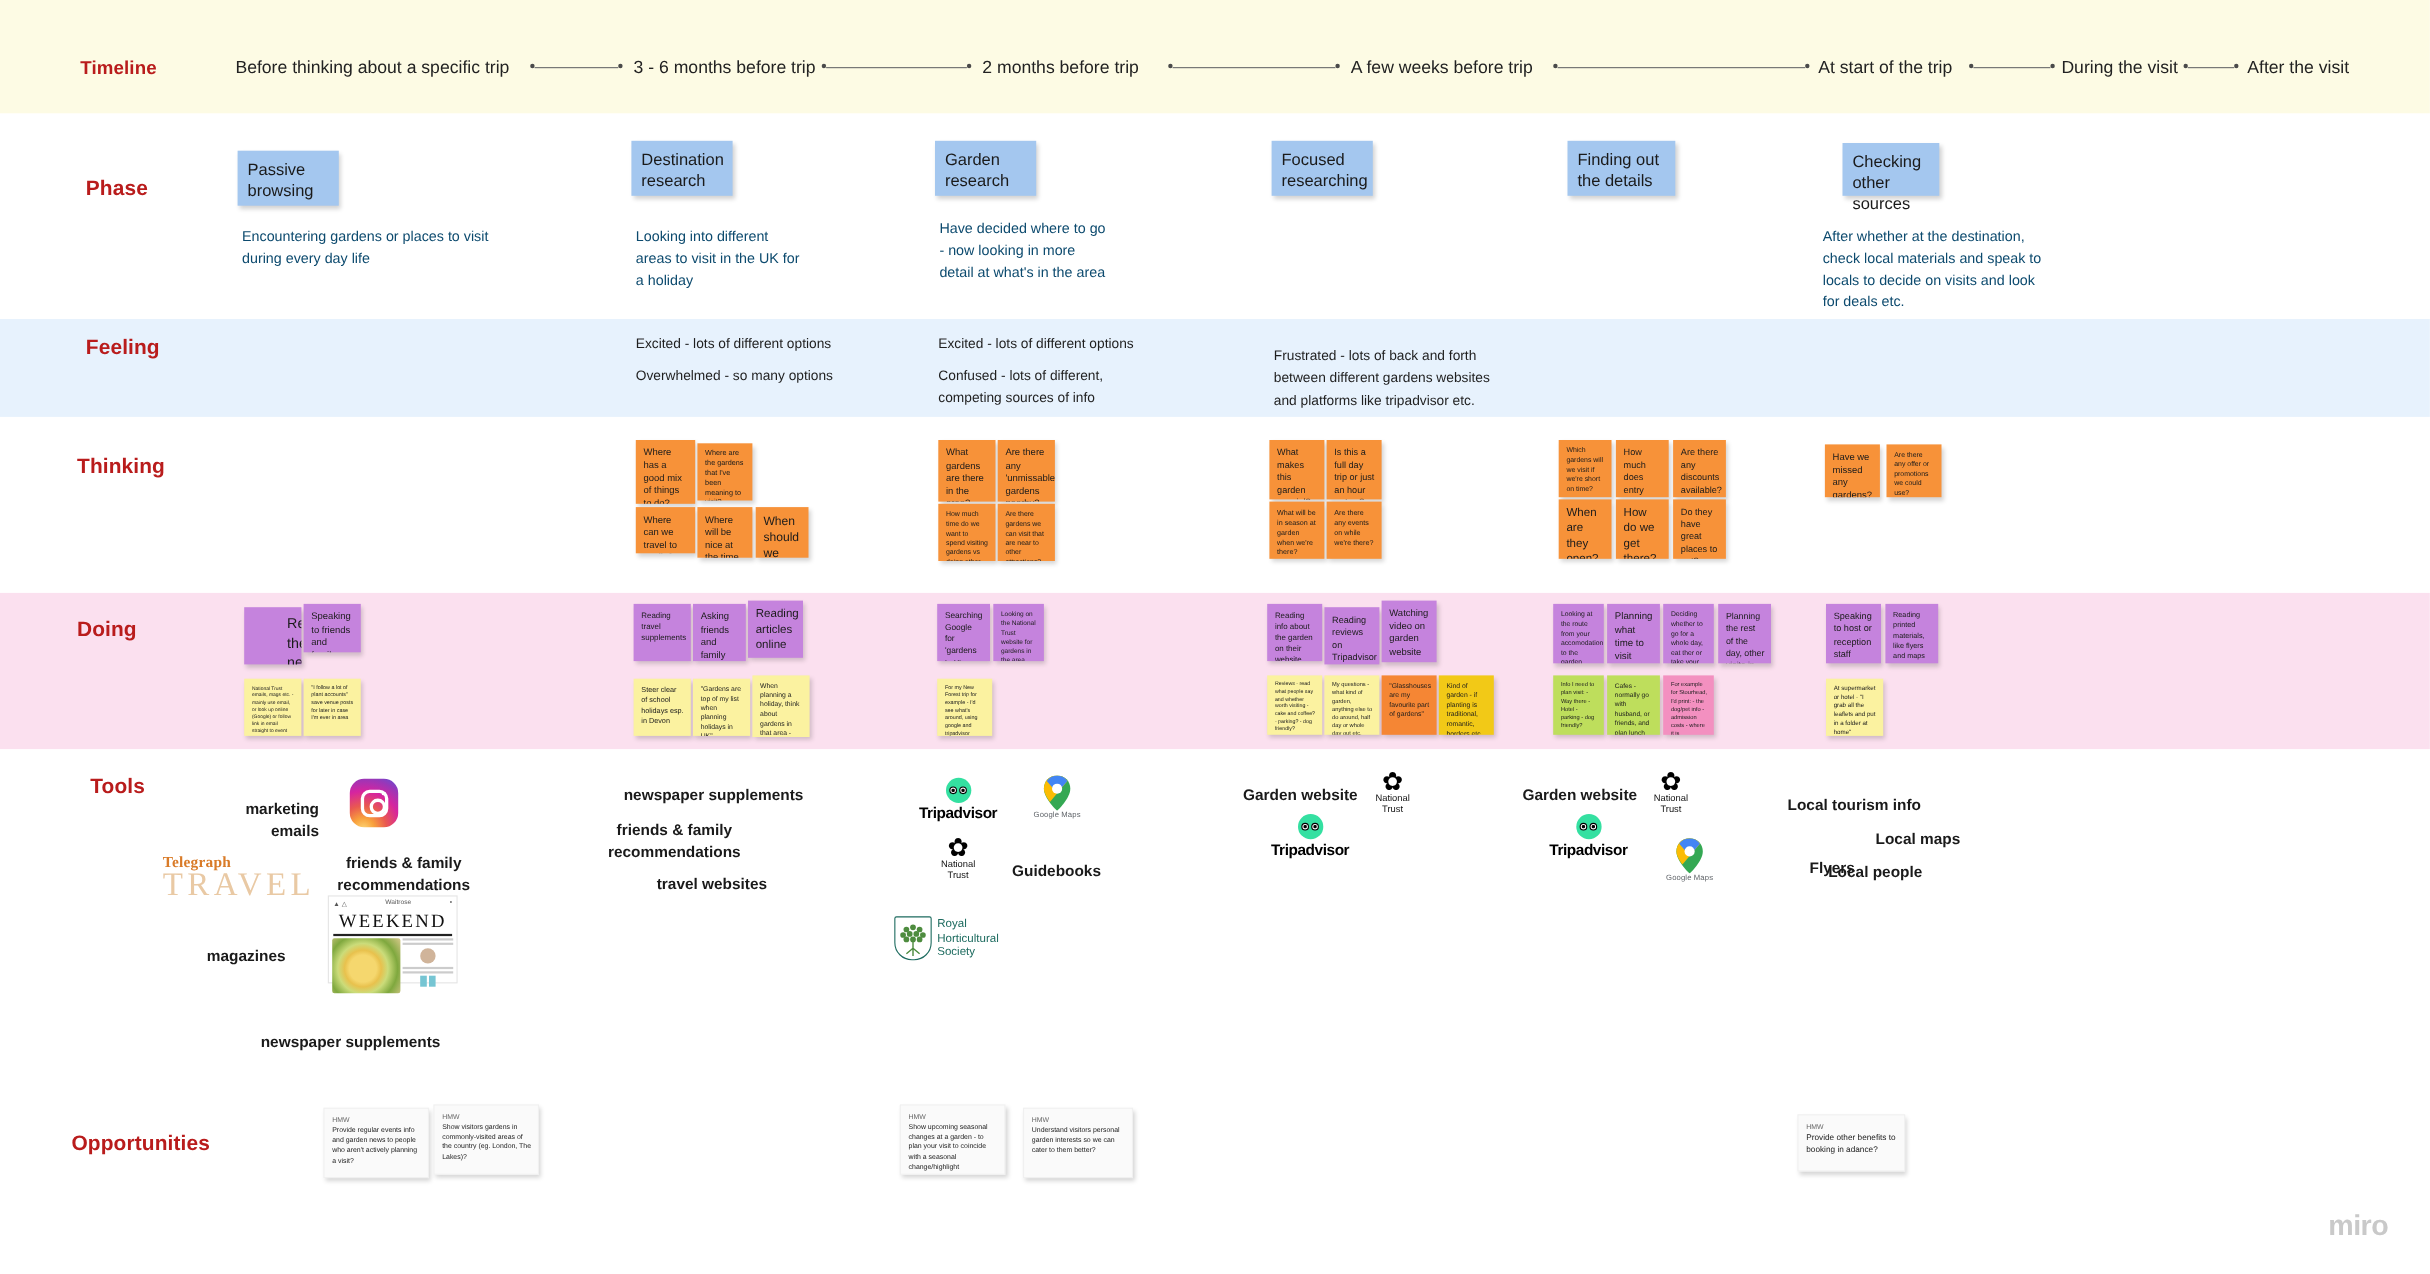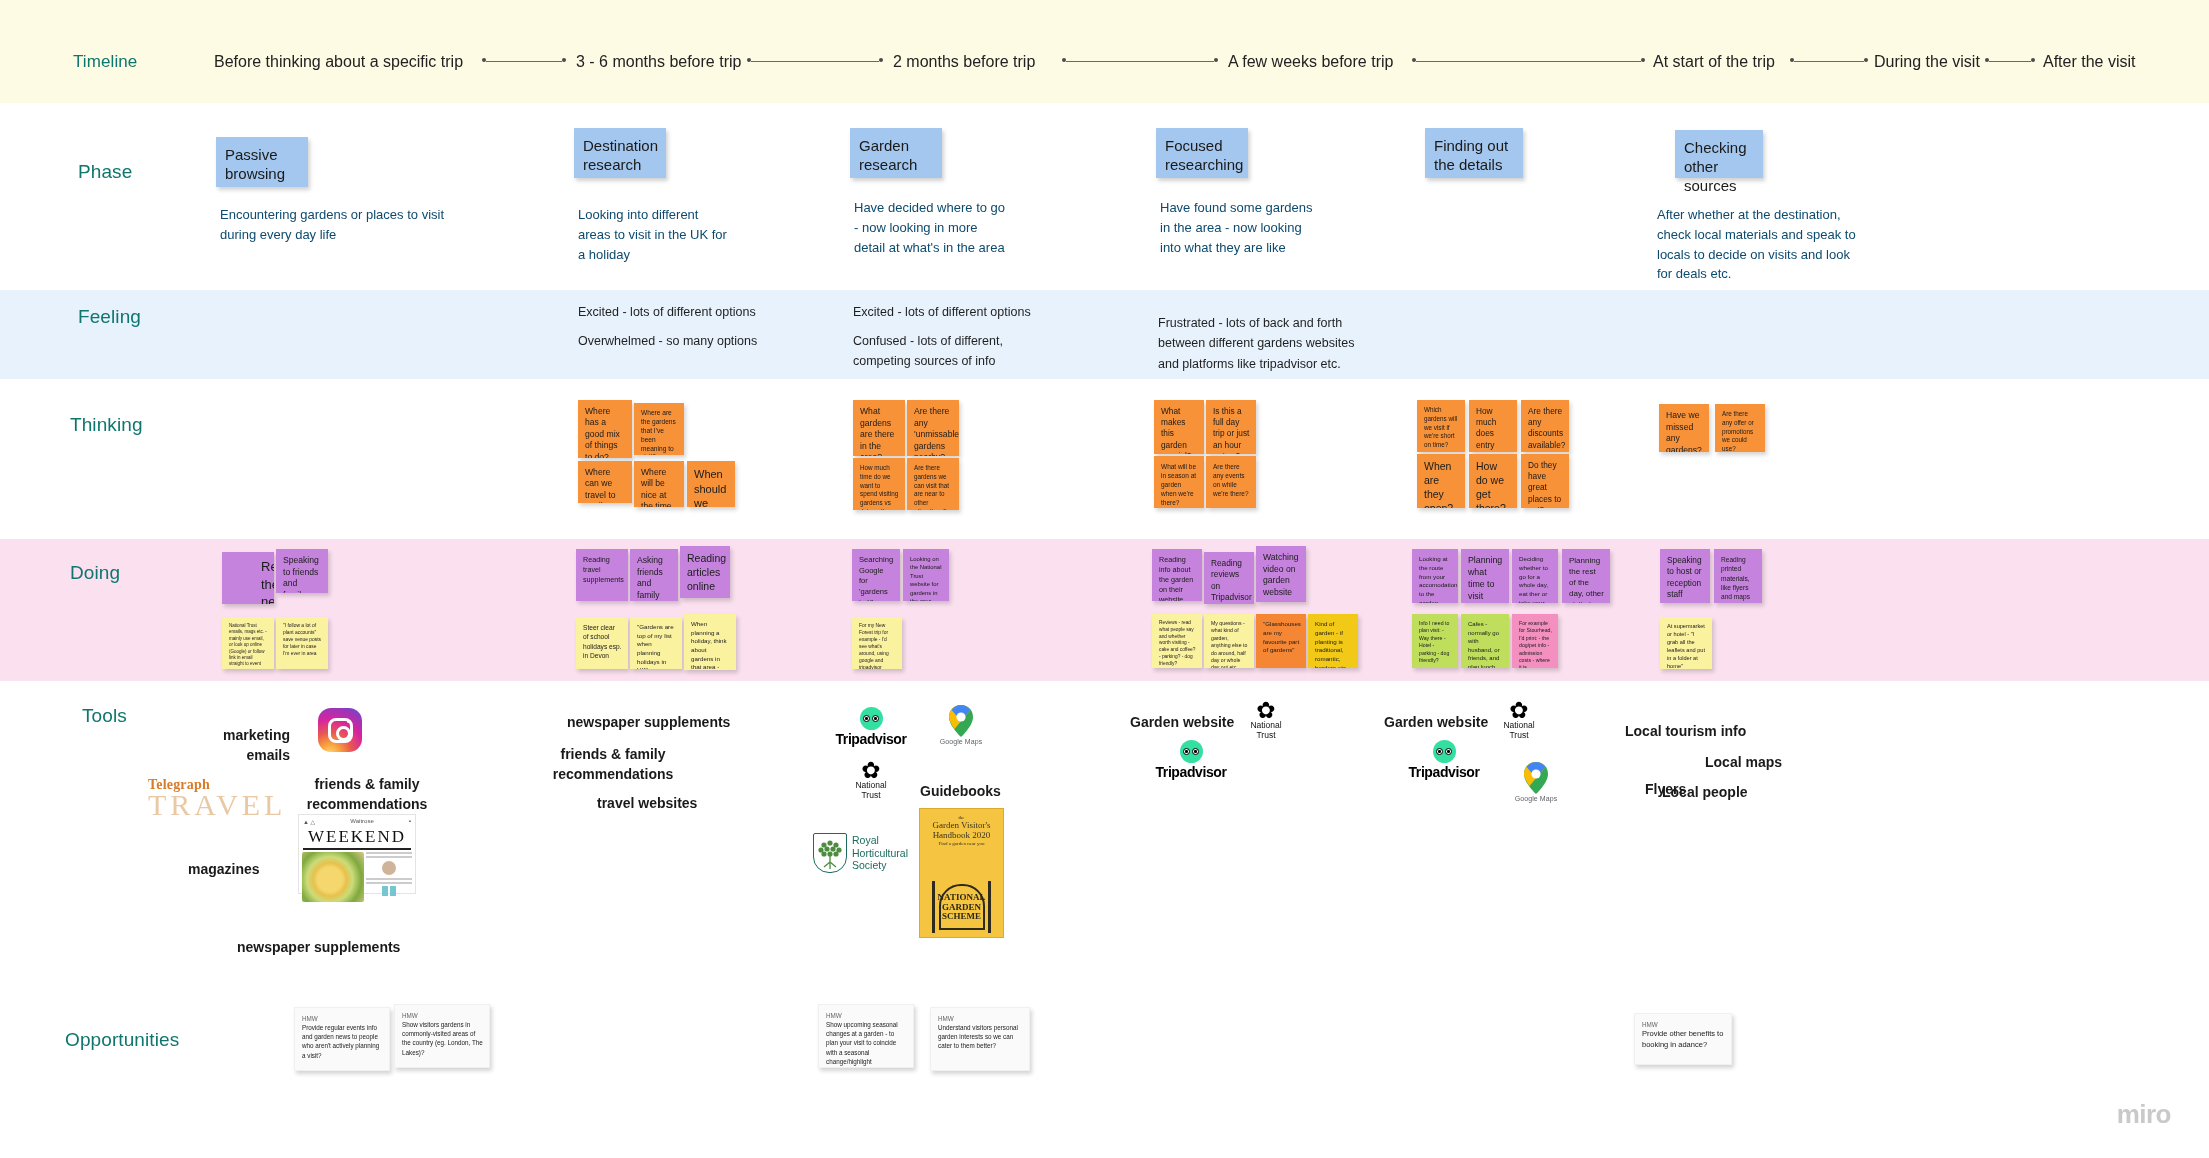--- a/index.html
+++ b/index.html
@@ -12,21 +12,21 @@
   #board { position: relative; width: 2209px; height: 1158px; background: #fff; }
 
   
   .band { position: absolute; left: 0; width: 2209px; }
   .band-timeline { top: 0;   height: 103px; background: #fdfbe4; }
   .band-feeling  { top: 290px; height: 89px;  background: #e7f2fd; }
   .band-doing    { top: 539px; height: 142px; background: #fbe0ef; }
 
   
   .row-label {
-    position: absolute; font-weight: normal; color: #0f766e;
+    position: absolute; font-weight: bold; color: #b91c1c;
     letter-spacing: .1px; white-space: nowrap;
   }
   .lbl-timeline { left: 73px;  top: 52px;  font-size: 17px; }
   .lbl-phase    { left: 78px;  top: 161px; font-size: 19px; }
   .lbl-feeling  { left: 78px;  top: 306px; font-size: 19px; }
   .lbl-thinking { left: 70px;  top: 414px; font-size: 19px; }
   .lbl-doing    { left: 70px;  top: 562px; font-size: 19px; }
   .lbl-tools    { left: 82px;  top: 705px; font-size: 19px; }
   .lbl-opps     { left: 65px;  top: 1029px;font-size: 19px; }
 
@@ -230,23 +230,20 @@
   <div class="phase-note" style="left:850px; top:128px; width:92px; height:50px;">
     <span>Garden research</span>
   </div>
   <div class="phase-desc" style="left: 854px; top: 198px; width: 210px; white-space: pre-line;">Have decided where to go
 - now looking in more
 detail at what's in the area</div>
 
   <div class="phase-note" style="left:1156px; top:128px; width:92px; height:50px;">
     <span>Focused researching</span>
   </div>
-  <div class="phase-desc" style="left: 1160px; top: 198px; width: 200px; white-space: pre-line;">Have found some gardens
-in the area - now looking
-into what they are like</div>
 
   <div class="phase-note" style="left:1425px; top:128px; width:98px; height:50px;">
     <span>Finding out the details</span>
   </div>
 
   <div class="phase-note" style="left:1675px; top:130px; width:88px; height:48px;">
     <span>Checking other sources</span>
   </div>
   <div class="phase-desc" style="left: 1657px; top: 205px; width: 240px; white-space: pre-line;">After whether at the destination,
 check local materials and speak to
@@ -523,36 +520,20 @@
         <path d="M15 21 L15 34 M15 27 L9 32 M15 27 L21 32" stroke="#4e8c3f" stroke-width="1.3" fill="none"></path>
       </svg>
     </div>
     <div>
       <div class="cap">Royal</div>
       <div class="cap">Horticultural</div>
       <div class="cap">Society</div>
     </div>
   </div>
 
-  <div class="logo ngs" style="left:919px; top:808px; width:85px; height:130px;">
-    <div class="gtitle">
-      <div class="l3">the</div>
-      <div class="l1">Garden Visitor's</div>
-      <div class="l2">Handbook 2020</div>
-      <div class="l3">Find a garden near you</div>
-    </div>
-    <div class="gate"></div>
-    <div class="post" style="left:12px; height:52px;"></div>
-    <div class="post" style="right:12px; height:52px;"></div>
-    <div class="banner">
-      <div>NATIONAL</div>
-      <div>GARDEN</div>
-      <div>SCHEME</div>
-    </div>
-  </div>
 
   <div class="tool-label" style="left:1130px; top:712px;">Garden website</div>
   <div class="logo ta-wrap" style="left:1147px; top:740px; width:88px;">
     <div class="ta-owl">
       <span class="eyes">
           <span class="eye">
             <i></i>
           </span>
           <span class="eye">
             <i></i>

